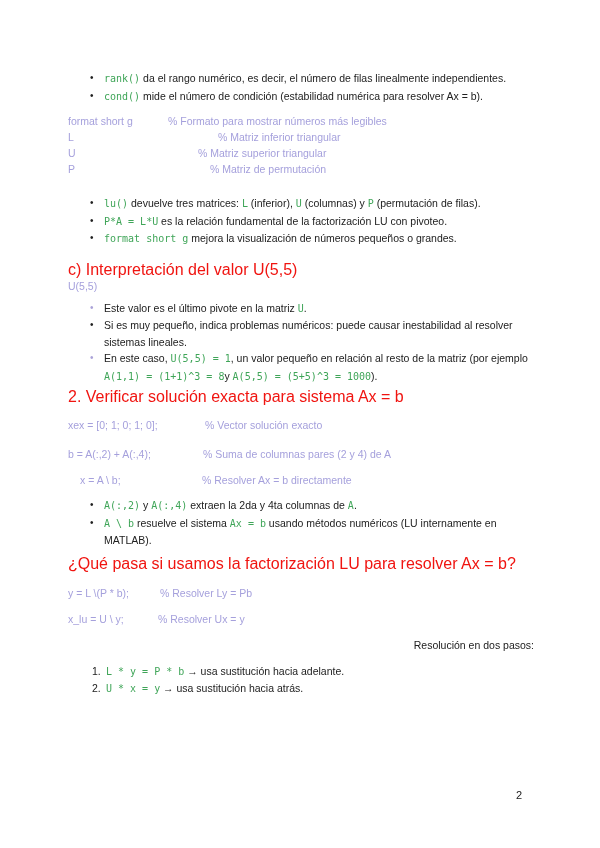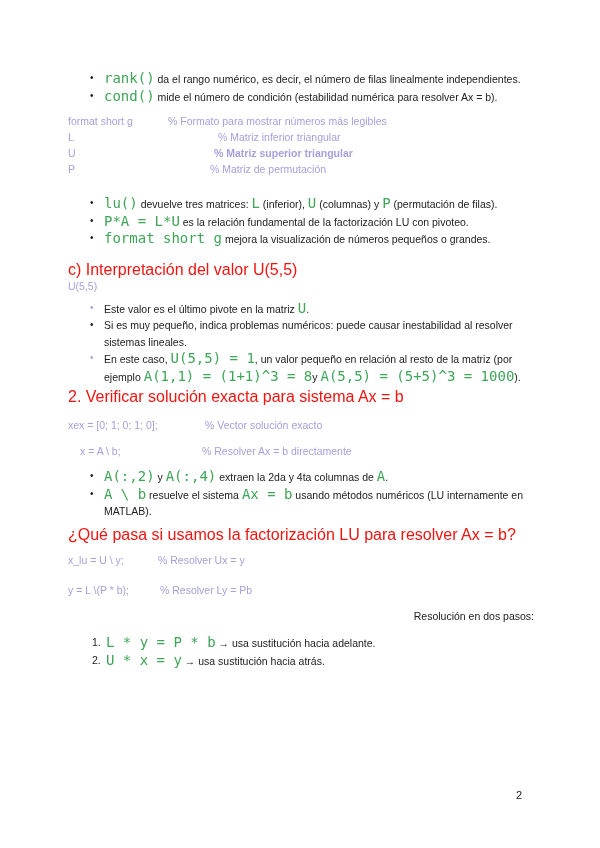--- a/index.html
+++ b/index.html
@@ -6,21 +6,21 @@
   body{
     width:600px;height:848px;background:#ffffff;overflow:hidden;
     font-family:"Liberation Sans",sans-serif;color:#212121;
     position:relative;
   }
   .page{position:absolute;inset:0;background:#fff;}
   .content{position:absolute;left:68px;top:70px;width:466px;}
 
   
   .run-b{font-size:10.5px;color:#212121;}
-  .run-g{font-family:"DejaVu Sans Mono",monospace;font-size:14px;color:#3fa558;}
+  .run-g{font-family:"DejaVu Sans Mono",monospace;font-size:10px;color:#3fa558;}
 
   
   .heading{
     font-size:16px;font-weight:normal;color:#f01410;
     line-height:14px;
   }
 
   
   .code-line{
     position:relative;height:16px;line-height:16px;
@@ -60,45 +60,46 @@
 
 <div class="page">
   <main class="content" id="doc">
       <ul class="bullets">
         <li><span class="marker m-black">•</span><span class="run run-g">rank()</span><span class="run run-b"> da el rango numérico, es decir, el número de filas linealmente independientes.</span></li>
         <li><span class="marker m-black">•</span><span class="run run-g">cond()</span><span class="run run-b"> mide el número de condición (estabilidad numérica para resolver Ax = b).</span></li>
       </ul>
       <div class="code-block" style="margin-top: 8px;">
         <div class="code-line"><span class="code">format short g</span><span class="cmt" style="left: 100px;">% Formato para mostrar números más legibles</span></div>
         <div class="code-line"><span class="code">L</span><span class="cmt" style="left: 150px;">% Matriz inferior triangular</span></div>
-        <div class="code-line"><span class="code">U</span><span class="cmt" style="left: 146px; font-weight: bold;">% Matriz superior triangular</span></div>
+        <div class="code-line"><span class="code">U</span><span class="cmt" style="left: 130px;">% Matriz superior triangular</span></div>
         <div class="code-line"><span class="code">P</span><span class="cmt" style="left: 142px;">% Matriz de permutación</span></div>
       </div>
       <ul class="bullets" style="margin-top: 18px;">
         <li><span class="marker m-black">•</span><span class="run run-g">lu()</span><span class="run run-b"> devuelve tres matrices: </span><span class="run run-g">L</span><span class="run run-b"> (inferior), </span><span class="run run-g">U</span><span class="run run-b"> (columnas) y </span><span class="run run-g">P</span><span class="run run-b"> (permutación de filas).</span></li>
         <li><span class="marker m-black">•</span><span class="run run-g">P*A = L*U</span><span class="run run-b"> es la relación fundamental de la factorización LU con pivoteo.</span></li>
         <li><span class="marker m-black">•</span><span class="run run-g">format short g</span><span class="run run-b"> mejora la visualización de números pequeños o grandes.</span></li>
       </ul>
       <div class="heading" style="margin-top: 15px;">c) Interpretación del valor U(5,5)</div>
       <div class="code-line" style="margin-top: 1px;"><span class="code">U(5,5)</span></div>
       <ul class="bullets" style="margin-top: 6px;">
         <li><span class="marker m-purple">•</span><span class="run run-b">Este valor es el último pivote en la matriz </span><span class="run run-g">U</span><span class="run run-b">.</span></li>
         <li><span class="marker m-black">•</span><span class="run run-b">Si es muy pequeño, indica problemas numéricos: puede causar inestabilidad al resolver sistemas lineales.</span></li>
         <li><span class="marker m-purple">•</span><span class="run run-b">En este caso, </span><span class="run run-g">U(5,5) = 1</span><span class="run run-b">, un valor pequeño en relación al resto de la matriz (por ejemplo </span><span class="run run-g">A(1,1) = (1+1)^3 = 8</span><span class="run run-b">y </span><span class="run run-g">A(5,5) = (5+5)^3 = 1000</span><span class="run run-b">).</span></li>
       </ul>
       <div class="heading" style="margin-top: 5px;">2. Verificar solución exacta para sistema Ax = b</div>
       <div class="code-line" style="margin-top: 13px;"><span class="code">xex = [0; 1; 0; 1; 0];</span><span class="cmt" style="left: 137px;">% Vector solución exacto</span></div>
+      <div class="code-line" style="margin-top: 13px;"><span class="code">b = A(:,2) + A(:,4);</span><span class="cmt" style="left: 135px;">% Suma de columnas pares (2 y 4) de A</span></div>
       <div class="code-line" style="margin-top: 10px; margin-left: 12px;"><span class="code">x = A \ b;</span><span class="cmt" style="left: 122px;">% Resolver Ax = b directamente</span></div>
       <ul class="bullets" style="margin-top: 9px;">
         <li><span class="marker m-black">•</span><span class="run run-g">A(:,2)</span><span class="run run-b"> y </span><span class="run run-g">A(:,4)</span><span class="run run-b"> extraen la 2da y 4ta columnas de </span><span class="run run-g">A</span><span class="run run-b">.</span></li>
         <li><span class="marker m-black">•</span><span class="run run-g">A \ b</span><span class="run run-b"> resuelve el sistema </span><span class="run run-g">Ax = b</span><span class="run run-b"> usando métodos numéricos (LU internamente en MATLAB).</span></li>
       </ul>
       <div class="heading" style="margin-top: 8px;">¿Qué pasa si usamos la factorización LU para resolver Ax = b?</div>
+      <div class="code-line" style="margin-top: 14px;"><span class="code">y = L \(P * b);</span><span class="cmt" style="left: 92px;">% Resolver Ly = Pb</span></div>
       <div class="code-line" style="margin-top: 10px;"><span class="code">x_lu = U \ y;</span><span class="cmt" style="left: 90px;">% Resolver Ux = y</span></div>
-      <div class="code-line" style="margin-top: 14px;"><span class="code">y = L \(P * b);</span><span class="cmt" style="left: 92px;">% Resolver Ly = Pb</span></div>
       <div class="para" style="margin-top: 10px; text-align: right;"><span class="run run-b">Resolución en dos pasos:</span></div>
       <div class="numbered" style="margin-top: 10px;">
         <div class="num-item"><span class="num">1.</span><span class="run run-g">L * y = P * b</span><span class="run run-b"> → usa sustitución hacia adelante.</span></div>
         <div class="num-item"><span class="num">2.</span><span class="run run-g">U * x = y</span><span class="run run-b"> → usa sustitución hacia atrás.</span></div>
       </div>
     </main>
   <div class="page-number">2</div>
 </div>
 
 </body></html>

